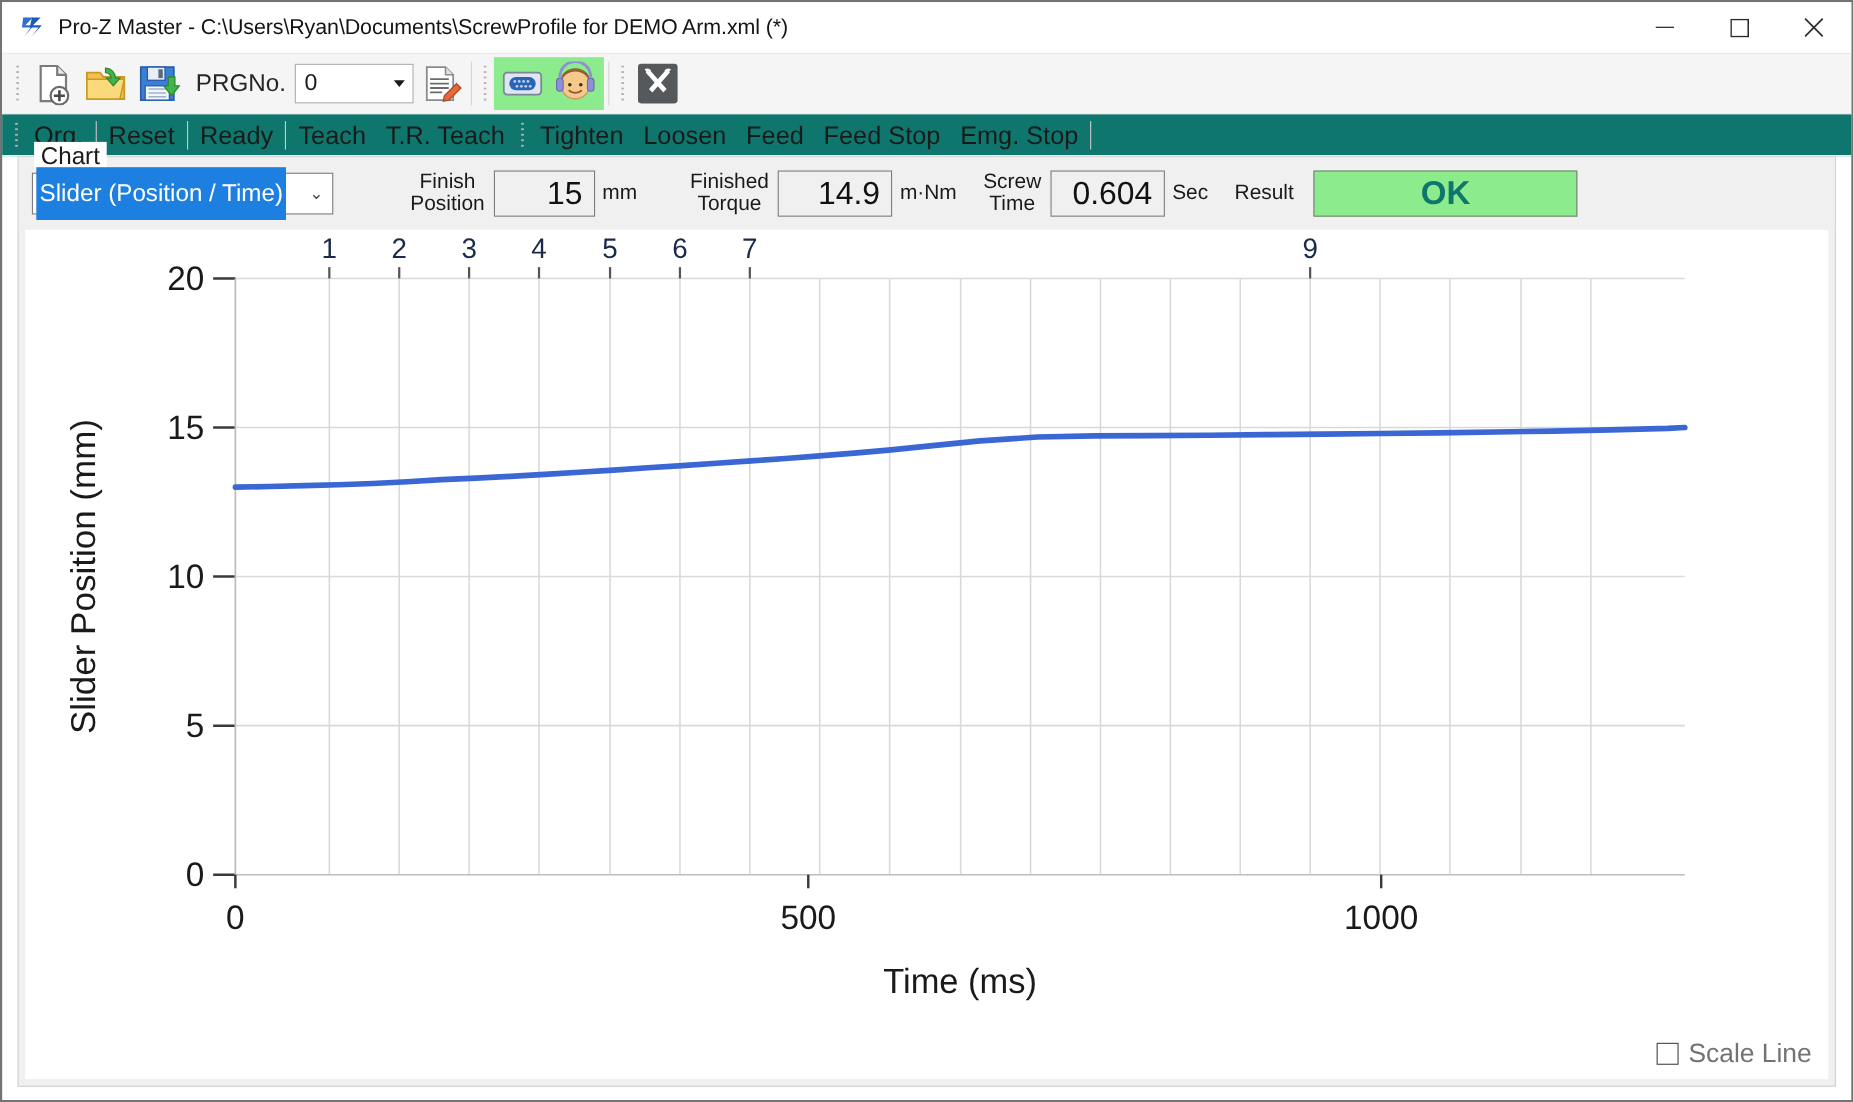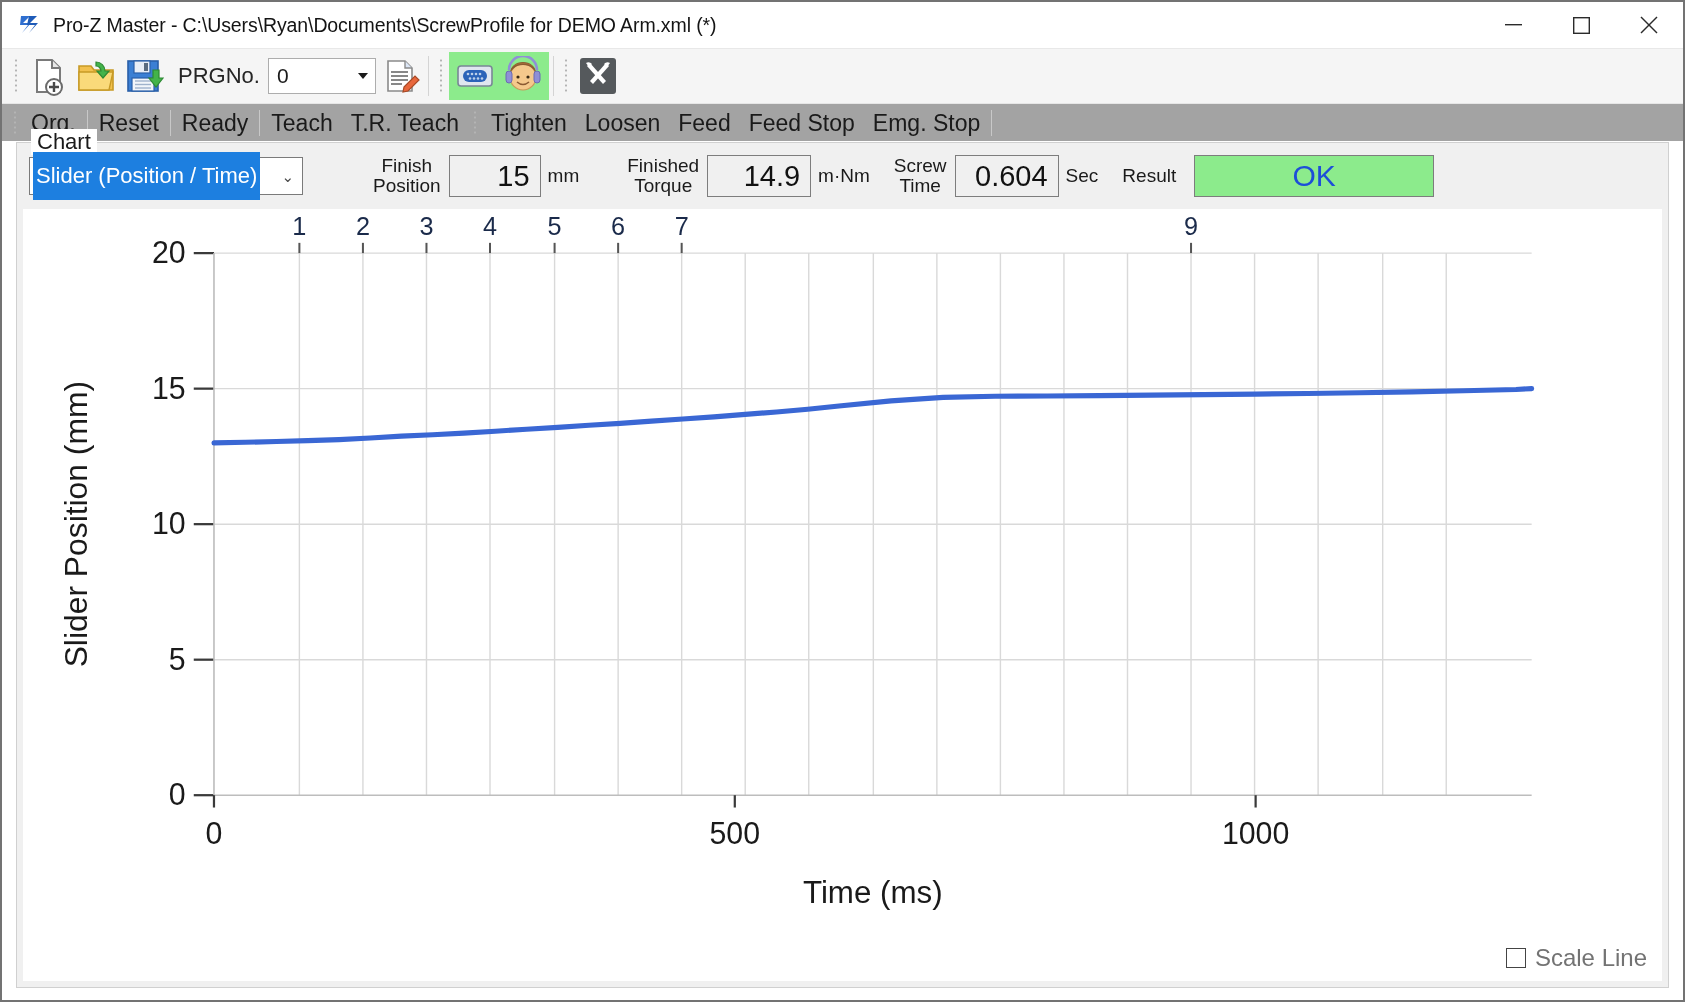--- a/index.html
+++ b/index.html
@@ -75,21 +75,21 @@
     border-top: 6px solid #1a1a1a;
   }
   .tb-group-green {
     background: #8ceb8c; display: flex; align-items: center;
     height: 48px; padding: 0 2px;
   }
 
   
   .menubar {
     height: 38px; flex: 0 0 38px;
-    background: #a3a3a3;
+    background: #0f766e;
     display: flex; align-items: center;
     padding-left: 6px;
     border-bottom: 1px solid #ffffff;
   }
   .menu-item {
     font-size: 23px; color: #1a1a1a;
     padding: 0 9px; line-height: 38px; white-space: nowrap;
   }
   .menu-sep { width: 1px; height: 26px; background: #c8c8c8; margin: 0 2px; }
   .menu-grip {
@@ -145,21 +145,21 @@
     border: 1px solid #7d7d7d; background: #f0f0f0;
     height: 42px; display: flex; align-items: center;
     justify-content: flex-end; padding-right: 10px;
     font-size: 29px; color: #111;
   }
   .field-unit { font-size: 19px; color: #1a1a1a; margin-left: 7px; white-space: nowrap;}
   .result-box {
     width: 240px; height: 42px; background: #8ceb8c;
     border: 1px solid #7d7d7d;
     display: flex; align-items: center; justify-content: center;
-    font-size: 30px; color: #1d4ed8; margin-left: 10px;
+    font-size: 30px; color: #0f766e; margin-left: 10px; font-weight: bold;
   }
 
   
   .chart-wrap {
     flex: 1 1 auto; background: #ffffff;
     margin: 0 6px 6px 6px;
     position: relative;
     border: 1px solid #ffffff;
   }
   .chart-svg { display: block; width: 100%; height: 100%; }

